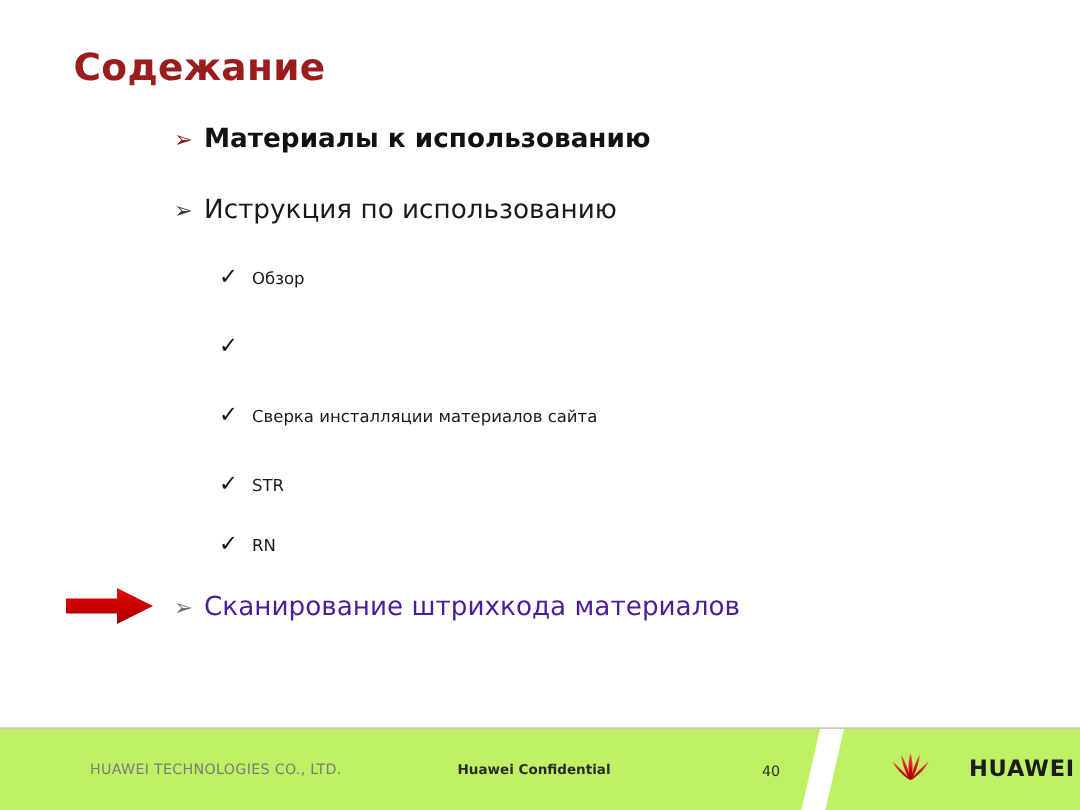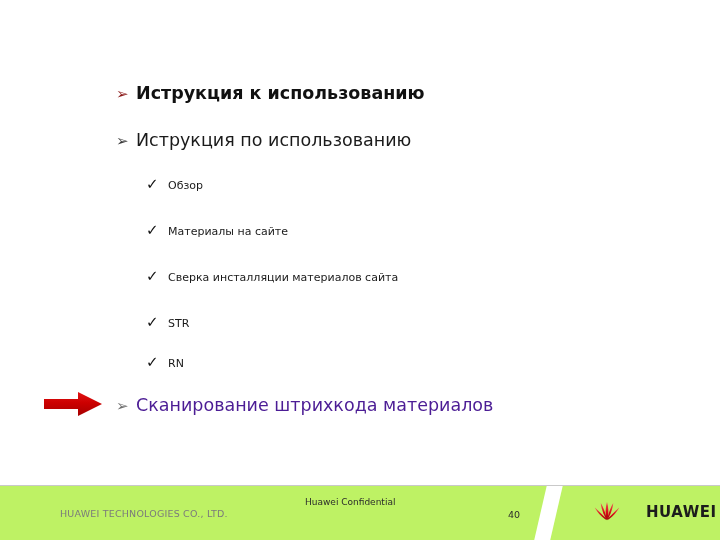--- a/index.html
+++ b/index.html
@@ -125,24 +125,25 @@
     left: 60px;
     top: 22px;
     font-size: 9.5px;
     color: #7b7b7b;
     letter-spacing: 0.2px;
     white-space: nowrap;
   }
   .footer-confidential {
     position: absolute;
     left: 305px;
-    top: 11px;
+    top: 23px;
     font-size: 9px;
     color: #2b2b2b;
     white-space: nowrap;
+    font-weight: bold;
   }
   .footer-pagenum {
     position: absolute;
     left: 508px;
     top: 23px;
     font-size: 9.5px;
     color: #2b2b2b;
   }
   .huawei-logo {
     position: absolute;
@@ -159,41 +160,41 @@
     color: #1c1c1c;
     letter-spacing: 0.5px;
     line-height: 1;
   }
 </style>
 </head>
 <body>
 
 <div class="slide">
 
+  <div class="slide-title">Содежание</div>
 
   <div class="content">
 
     <div class="bullet-row lvl1 bold row-y1">
       <span class="bullet-mark">➢</span>
-      <span class="bullet-text">Иструкция к использованию</span>
+      <span class="bullet-text">Материалы к использованию</span>
     </div>
 
     <div class="bullet-row lvl1 plain row-y2">
       <span class="bullet-mark">➢</span>
       <span class="bullet-text">Иструкция по использованию</span>
     </div>
 
     <div class="bullet-row lvl2 row-y3">
       <span class="bullet-mark">✓</span>
       <span class="bullet-text">Обзор</span>
     </div>
 
     <div class="bullet-row lvl2 row-y4">
       <span class="bullet-mark">✓</span>
-      <span class="bullet-text">Материалы на сайте</span>
     </div>
 
     <div class="bullet-row lvl2 row-y5">
       <span class="bullet-mark">✓</span>
       <span class="bullet-text">Сверка инсталляции материалов сайта</span>
     </div>
 
     <div class="bullet-row lvl2 row-y6">
       <span class="bullet-mark">✓</span>
       <span class="bullet-text">STR</span>

